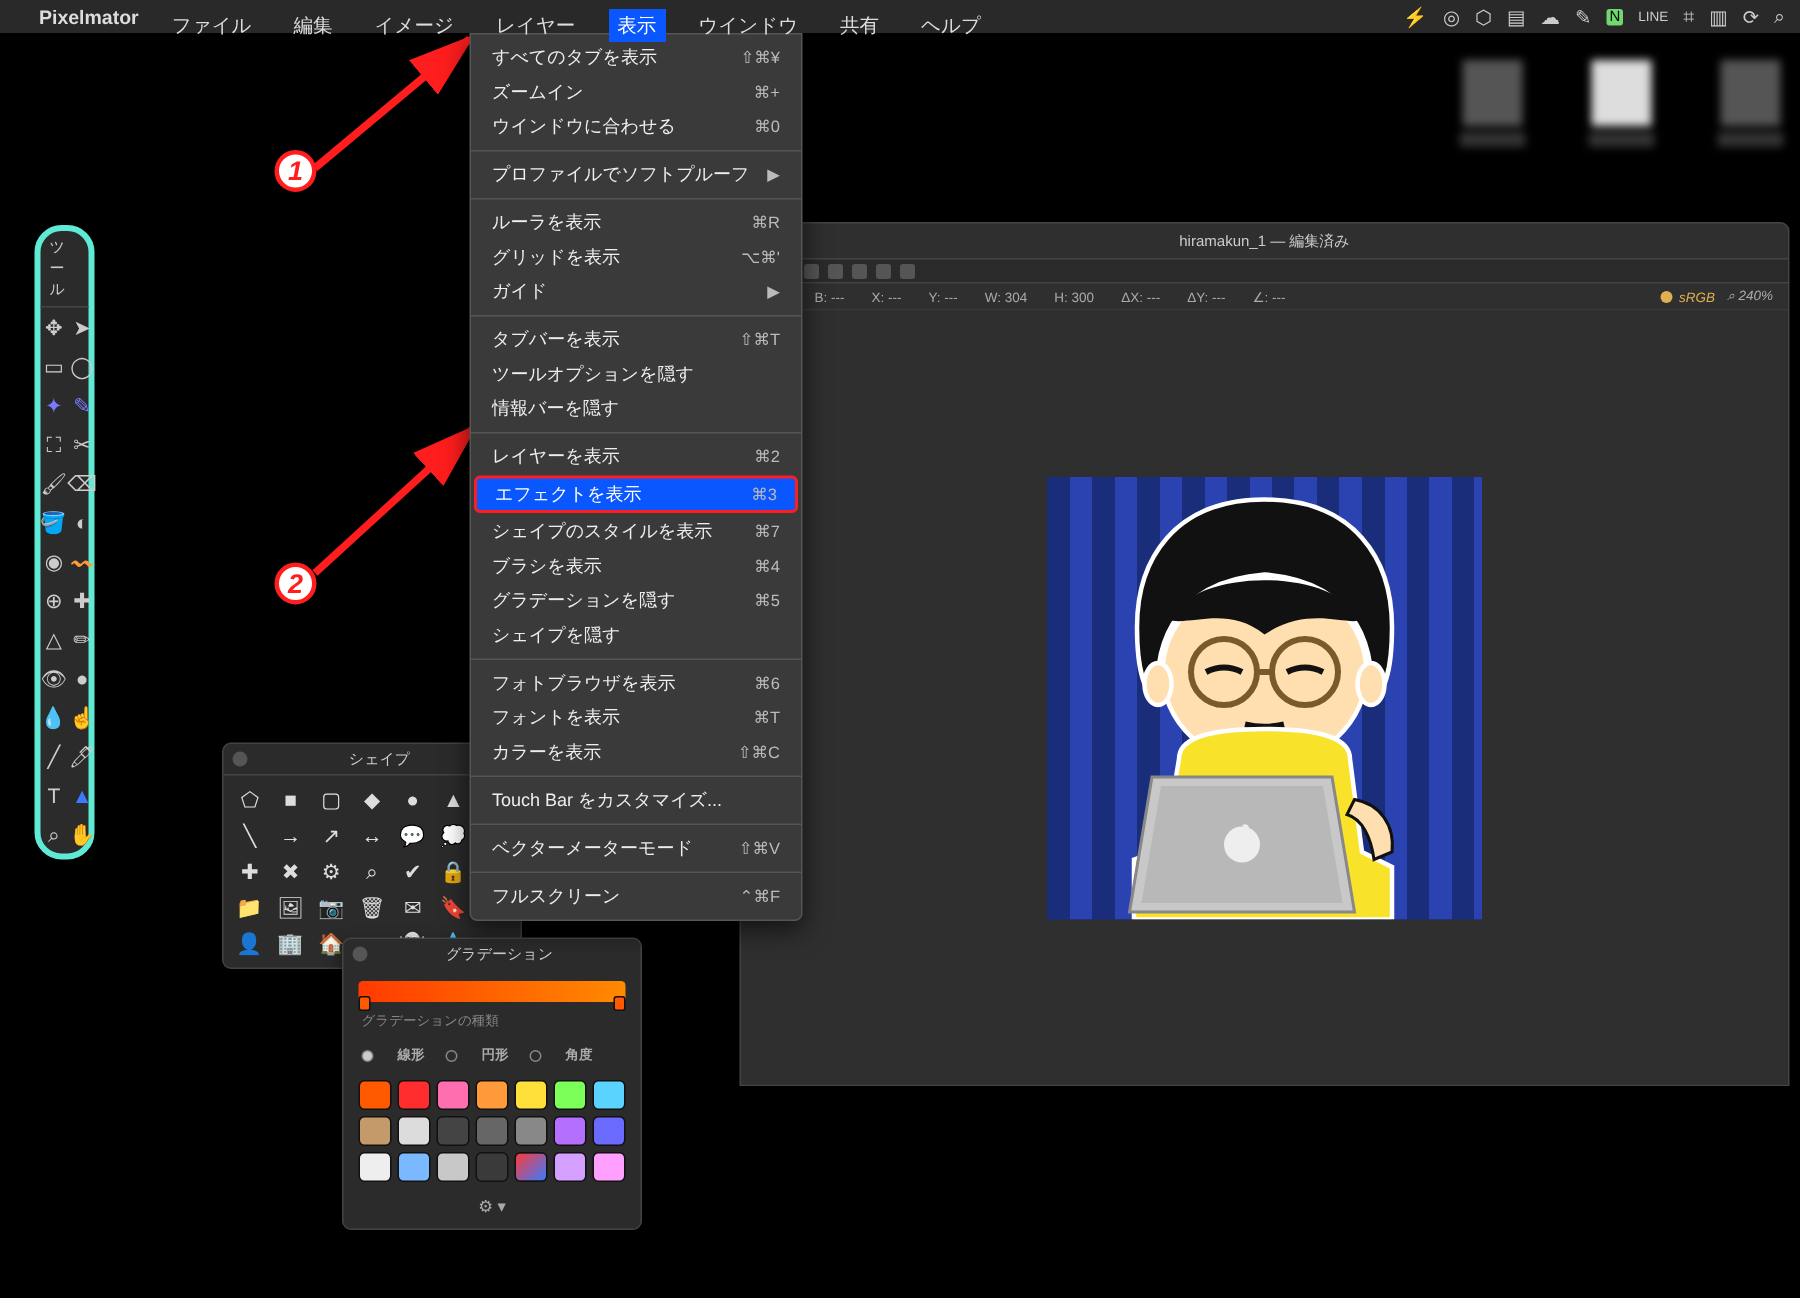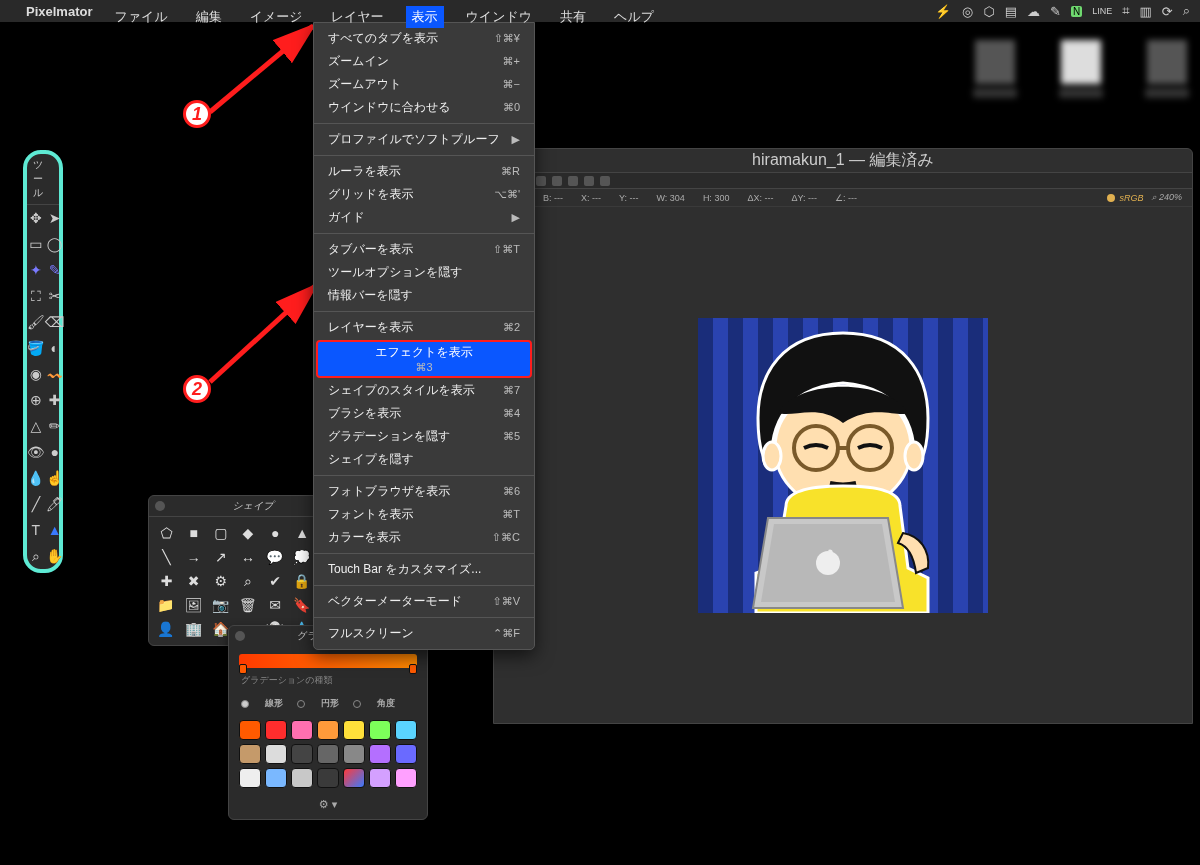--- a/index.html
+++ b/index.html
@@ -13,33 +13,33 @@
 .menubar .item.open { background:#0a57ff; color:#fff; }
 .menubar .spacer { flex:1; }
 .menustatus { display:flex; gap:10px; align-items:center; }
 .menustatus span { font-size:13px; color:#ccc; }
 
 
 .dropdown { position:absolute; top:22px; left:313px; width:222px; background:#3a3a3a; border:1px solid #555; border-radius:0 0 5px 5px; box-shadow:0 6px 18px rgba(0,0,0,.6); padding:4px 0; z-index:99; }
 .dropdown .row { display:flex; justify-content:space-between; align-items:center; padding:3px 14px; font-size:12px; color:#eee; white-space:nowrap; }
 .dropdown .row .sc { color:#bbb; font-size:11px; }
 .dropdown .sep { height:1px; background:#555; margin:4px 0; }
-.dropdown .row.hl { background:#0a57ff; color:#fff;flex-direction:column; }
+.dropdown .row.hl { background:#0a57ff; color:#fff; }
 .dropdown .row.boxed { border:2.5px solid #ff1d1d; border-radius:4px; margin:1px 2px; padding:2px 12px; }
 
 
 .tools { position:absolute; top:150px; left:23px; width:40px; background:#2b2b2b; border:4px solid #5eead4; border-radius:18px; box-shadow:0 4px 10px rgba(0,0,0,.5); }
 .tools .title { font-size:10px; color:#ccc; padding:4px 6px; border-bottom:1px solid #444; }
 .tools .grid { display:grid; grid-template-columns:1fr 1fr; }
 .tools .cell { height:26px; display:flex; align-items:center; justify-content:center; font-size:14px; color:#ccc; }
 
 
 .shapes { position:absolute; top:495px; left:148px; width:200px; background:#2b2b2b; border:1px solid #444; border-radius:6px; box-shadow:0 4px 10px rgba(0,0,0,.5); }
 .shapes .hdr { display:flex; align-items:center; padding:3px 6px; border-bottom:1px solid #444; }
-.shapes .hdr .ttl { flex:1; text-align:center; font-size:10px; color:#ccc;font-style:italic; }
+.shapes .hdr .ttl { flex:1; text-align:center; font-size:10px; color:#ccc; }
 .shapes .hdr .close { width:10px; height:10px; border-radius:50%; background:#555; }
 .shapes .sgrid { display:grid; grid-template-columns:repeat(7,1fr); gap:4px; padding:6px; }
 .shapes .sc { height:20px; display:flex; align-items:center; justify-content:center; font-size:14px; color:#ddd; }
 
 
 .grad { position:absolute; top:625px; left:228px; width:200px; background:#2b2b2b; border:1px solid #444; border-radius:6px; box-shadow:0 4px 10px rgba(0,0,0,.5); padding-bottom:8px; }
 .grad .hdr { display:flex; align-items:center; padding:3px 6px; }
 .grad .hdr .ttl { flex:1; text-align:center; font-size:10px; color:#ccc; }
 .grad .hdr .close { width:10px; height:10px; border-radius:50%; background:#555; }
 .grad .bar { height:14px; margin:8px 10px 4px; border-radius:3px; background:linear-gradient(90deg,#ff3a00,#ff8a00); position:relative; }
@@ -48,21 +48,21 @@
 .grad .opts .opt { display:flex; gap:16px; align-items:center;font-weight:bold; }
 .grad .opts .opt .rb { width:8px; height:8px; border:1px solid #888; border-radius:50%; }
 .grad .opts .opt.sel .rb { background:#ccc; }
 .grad .sub { font-size:9px; color:#888; padding:2px 12px 4px; }
 .grad .swatches { display:grid; grid-template-columns:repeat(7,1fr); gap:4px; padding:4px 10px; }
 .grad .sw { height:20px; border-radius:4px; border:1px solid #111; }
 .grad .gear { text-align:center; padding-top:6px; color:#aaa; font-size:11px; }
 
 
 .docwin { position:absolute; top:148px; left:493px; width:700px; height:576px; background:#2f2f2f; border:1px solid #444; border-radius:6px 6px 0 0; box-shadow:0 6px 20px rgba(0,0,0,.6); }
-.docwin .titlebar { height:24px; display:flex; align-items:center; justify-content:center; font-size:16px; color:#ccc; border-bottom:1px solid #444; position:relative; }
+.docwin .titlebar { height:24px; display:flex; align-items:center; justify-content:center; font-size:10px; color:#ccc; border-bottom:1px solid #444; position:relative; }
 .docwin .tabs { height:16px; background:#2a2a2a; border-bottom:1px solid #444; display:flex; align-items:center; gap:6px; padding:0 8px; font-size:9px; color:#aaa; }
 .docwin .tabs .ico { width:10px; height:10px; background:#555; border-radius:2px; }
 .docwin .infobar { height:18px; display:flex; align-items:center; gap:18px; padding:0 10px; font-size:9px; color:#aaa; border-bottom:1px solid #3a3a3a; }
 .docwin .infobar .r { margin-left:auto; display:flex; gap:8px;font-style:italic; }
 .docwin .canvas { position:absolute; top:58px; left:0; right:0; bottom:0; background:#2f2f2f; display:flex; align-items:center; justify-content:center; }
 .docwin .img { width:290px; height:295px; position:relative; background:#1a2d7a; overflow:hidden; }
 .docwin .img .stripes { position:absolute; inset:0; background:repeating-linear-gradient(90deg,#1a2d7a 0 15px,#2a43b0 15px 30px); }
 .docwin .img .char { position:absolute; inset:0; }
 
 
@@ -110,24 +110,20 @@
 </div>
 
 <div class="dropdown" id="dd">
     <div class="row">
       <span>すべてのタブを表示</span>
       <span class="sc">⇧⌘¥</span>
     </div>
     <div class="row">
       <span>ズームイン</span>
       <span class="sc">⌘+</span>
-    </div>
-    <div class="row">
-      <span>ズームアウト</span>
-      <span class="sc">⌘−</span>
     </div>
     <div class="row">
       <span>ウインドウに合わせる</span>
       <span class="sc">⌘0</span>
     </div>
     <div class="sep"></div>
     <div class="row">
       <span>プロファイルでソフトプルーフ</span>
       <span class="sc">▶</span>
     </div>

